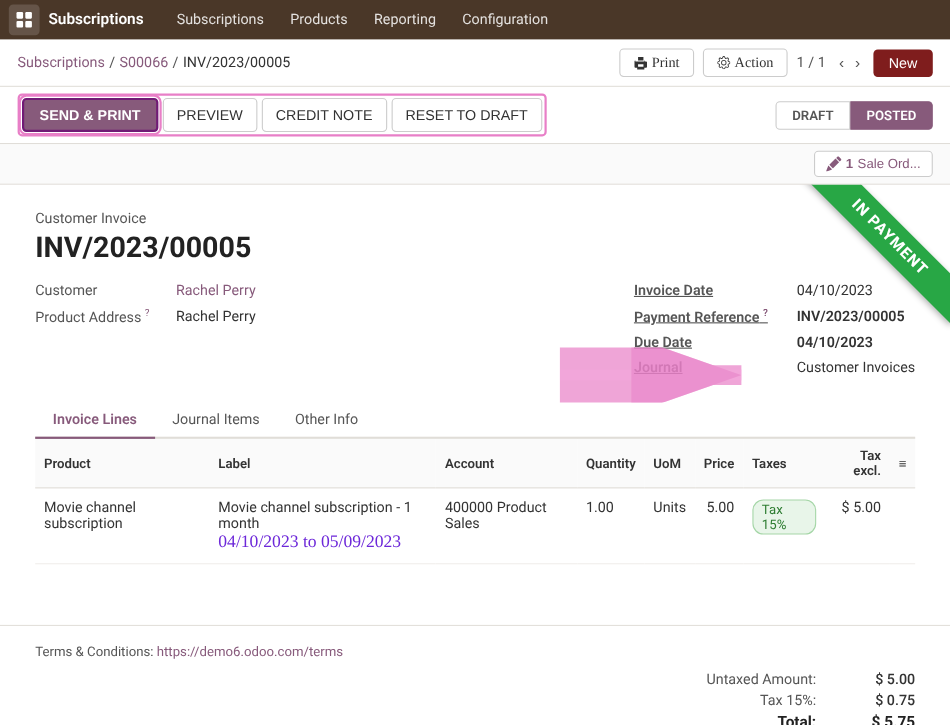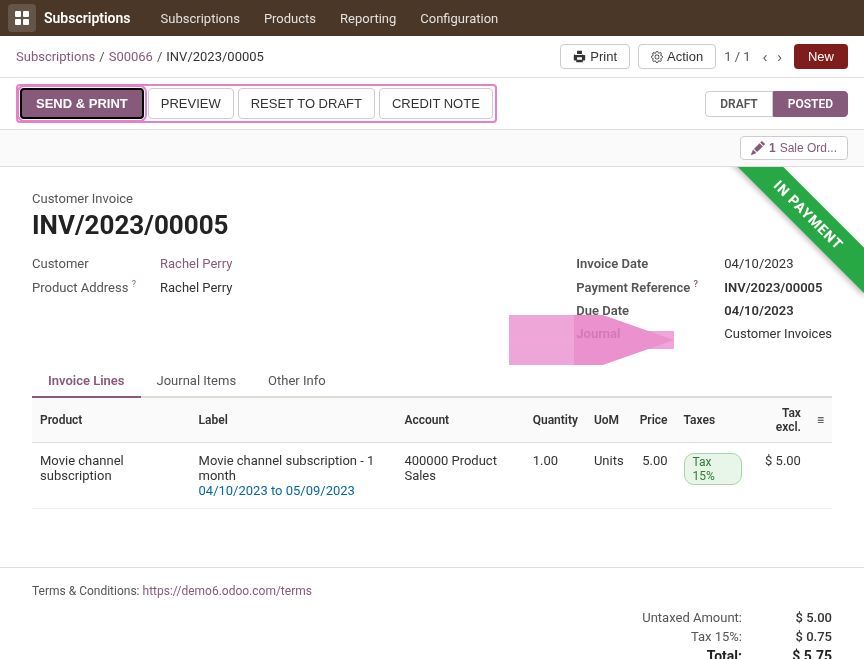--- a/index.html
+++ b/index.html
@@ -36,21 +36,21 @@
       justify-content: space-between;
     }
     .breadcrumb-bar .breadcrumb { display: flex; align-items: center; gap: 4px; font-size: 13px; color: #875a7b; }
     .breadcrumb-bar .breadcrumb span { color: #555; }
     .breadcrumb-bar .breadcrumb a { color: #875a7b; text-decoration: none; cursor: pointer; }
     .breadcrumb-bar .breadcrumb-sep { color: #999; }
     .breadcrumb-bar .actions { display: flex; align-items: center; gap: 8px; }
     .breadcrumb-bar .btn-action {
       border: 1px solid #ccc; background: #fff; padding: 4px 12px;
       border-radius: 4px; cursor: pointer; font-size: 13px; color: #333;
-      display: flex; align-items: center; gap: 4px;
+      display: flex; align-items: center; gap: 4px; font-family: Liberation Serif, serif;
     }
     .breadcrumb-bar .nav-arrows { display: flex; align-items: center; gap: 2px; color: #555; }
     .breadcrumb-bar .nav-arrows button {
       background: none; border: none; cursor: pointer; color: #555; font-size: 14px; padding: 2px 4px;
     }
     .breadcrumb-bar .page-info { font-size: 13px; color: #555; }
     .btn-new {
       background: #7f1d1d; color: #fff; border: none; padding: 5px 14px;
       border-radius: 4px; cursor: pointer; font-size: 13px; font-weight: 500;
     }
@@ -59,21 +59,21 @@
     .action-bar {
       background: #fff;
       border-bottom: 1px solid #e0ddd8;
       padding: 6px 16px;
       display: flex;
       align-items: center;
       justify-content: space-between;
     }
     .action-bar .left-actions { display: flex; align-items: center; gap: 6px; }
     .btn-send-print {
-      background: #875a7b; color: #fff; border: 2px solid #000000;
+      background: #875a7b; color: #fff; border: 2px solid #701a75;
       padding: 6px 14px; border-radius: 4px; cursor: pointer; font-size: 13px; font-weight: 600;
       outline: 2px solid #e87fc7; outline-offset: 1px;
     }
     .btn-secondary {
       background: #fff; color: #333; border: 1px solid #ccc;
       padding: 5px 12px; border-radius: 4px; cursor: pointer; font-size: 13px;
     }
     .status-pills { display: flex; align-items: center; gap: 0; }
     .status-pill {
       padding: 5px 14px; font-size: 12px; font-weight: 600;
@@ -133,21 +133,21 @@
     .invoice-number { font-size: 26px; font-weight: 700; color: #222; margin-bottom: 16px; }
 
     .invoice-meta { display: flex; gap: 60px; justify-content: center; }
     .meta-left { display: flex; flex-direction: column; gap: 8px; }
     .meta-right { display: flex; flex-direction: column; gap: 8px; margin-left: auto; padding-left: 80px; }
     .meta-row { display: flex; align-items: baseline; gap: 8px; }
     .meta-label { color: #555; font-size: 13px; min-width: 120px; }
     .meta-value { color: #333; font-size: 13px; }
     .meta-value.link { color: #875a7b; cursor: pointer; }
     .meta-value.bold { font-weight: 600; }
-    .meta-right .meta-label { min-width: 140px; font-weight: 600; }
+    .meta-right .meta-label { min-width: 140px; font-weight: 600; text-decoration: underline; }
 
     
     .tabs-bar {
       display: flex;
       border-bottom: 2px solid #e0ddd8;
       margin-bottom: 0;
       margin-top: 24px;
     }
     .tab {
       padding: 8px 16px; cursor: pointer; font-size: 13px; color: #555;
@@ -250,22 +250,22 @@
     </div>
     <button class="btn-new">New</button>
   </div>
 </div>
 
 <div class="action-bar">
   <div class="left-actions">
     <div class="outline-box">
       <button class="btn-send-print">SEND &amp; PRINT</button>
       <button class="btn-secondary">PREVIEW</button>
+      <button class="btn-secondary">CREDIT NOTE</button>
       <button class="btn-secondary">RESET TO DRAFT</button>
-      <button class="btn-secondary">CREDIT NOTE</button>
     </div>
   </div>
   <div class="status-pills">
     <div class="status-pill">DRAFT</div>
     <div class="status-pill active">POSTED</div>
   </div>
 </div>
 
 <div class="smart-btn-bar">
   <button class="smart-btn">
@@ -354,21 +354,21 @@
         <th>Taxes</th>
         <th class="right">Tax excl.</th>
         <th>≡</th>
       </tr>
     </thead>
     <tbody>
       <tr>
         <td>Movie channel subscription</td>
         <td>
           <div>Movie channel subscription - 1 month</div>
-          <div style="color:#0369a1; font-size:13px;">04/10/2023 to 05/09/2023</div>
+          <div style="color:#6d28d9; font-size:16px;font-family:Liberation Serif, serif;">04/10/2023 to 05/09/2023</div>
         </td>
         <td>400000 Product Sales</td>
         <td>1.00</td>
         <td>Units</td>
         <td class="right">5.00</td>
         <td>
           <span class="tax-badge">Tax 15%</span>
         </td>
         <td class="right">$ 5.00</td>
         <td></td>

